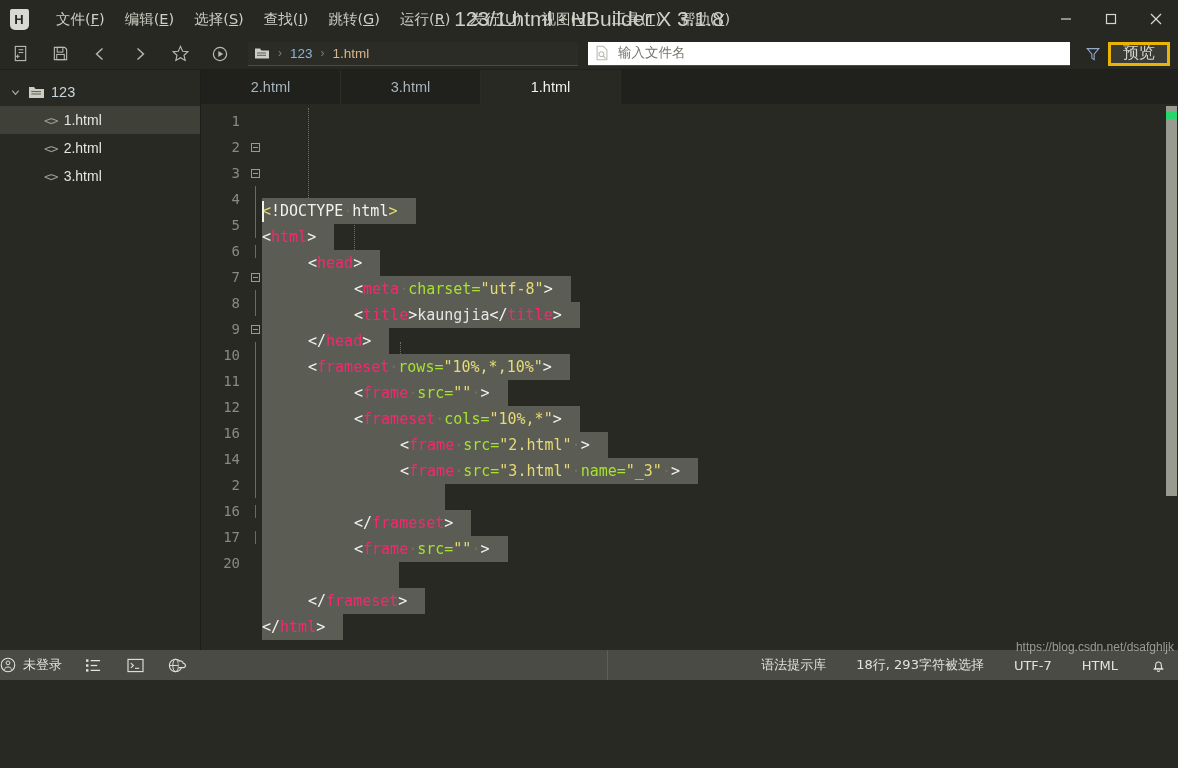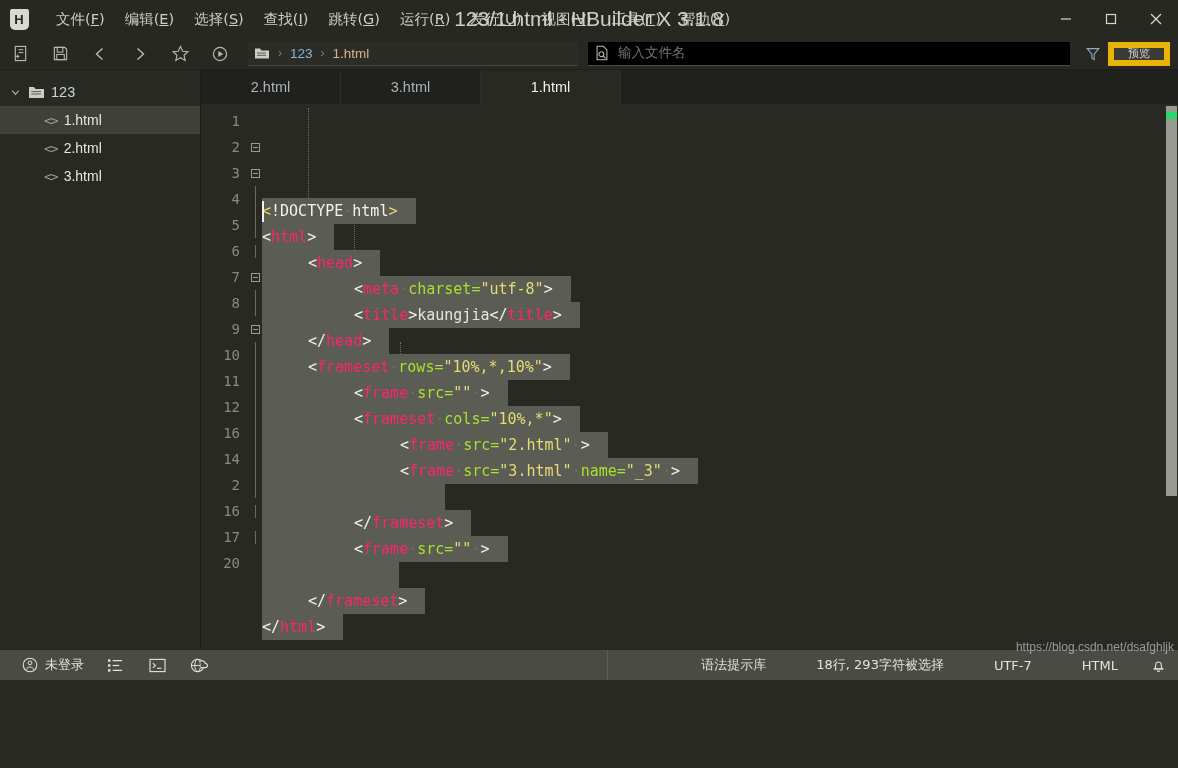--- a/index.html
+++ b/index.html
@@ -62,28 +62,28 @@
     background:#2b2c26; border-bottom:1px solid #4a4b44;
     width:330px; padding:0 6px; gap:4px;
   }
   .bc-sep{ color:#7b7c73; font-size:12px; padding:0 4px; }
   .bc-item{ font-size:13.5px; cursor:default; }
   .bc-item.blue{ color:#8ab4d8; }
   .bc-item.orange{ color:#d9b48a; }
 
   .filename-box{
     margin-left:10px; height:24px; flex:1; display:flex; align-items:center;
-    background:#000000; border-bottom:1px solid #4a4b44; padding:0 6px; gap:8px;
+    background:#ffffff; border-bottom:1px solid #4a4b44; padding:0 6px; gap:8px;
     margin-right:8px; min-width:0;
   }
   .filename-box .ph{ color:#74756c; font-size:13.5px; font-family:"DejaVu Sans",sans-serif; }
   .filter-icon{ width:30px; height:32px; display:flex; align-items:center; justify-content:center; color:#9aa9c4; }
   .preview-btn{
     margin-right:8px; height:24px; min-width:62px; padding:0 12px;
-    background:#3a3b35; border:6px solid #eab308; color:#d4d4cc; font-size:11px;
+    background:#3a3b35; border:3px solid #eab308; color:#d4d4cc; font-size:16px;
     display:flex; align-items:center; justify-content:center; cursor:default;
     font-family:"DejaVu Sans",sans-serif;
   }
 
   
   .body{ flex:1; display:flex; min-height:0; }
 
   .sidebar{
     width:201px; flex:0 0 201px; background:#282923; border-right:1px solid #1c1d18;
     padding-top:8px; overflow:hidden;
@@ -162,28 +162,28 @@
   .vthumb{
     position:absolute; right:1px; top:2px; width:11px; height:390px; background:#999a90; cursor:pointer;
   }
   .vmark{ position:absolute; right:1px; top:8px; width:11px; height:7px; background:#29d66b; }
 
   
   .statusbar{
     height:30px; flex:0 0 30px; background:#4a4b44; display:flex; align-items:center;
     position:relative; color:#e2e2dc; font-size:13px;
   }
-  .sb-left{ display:flex; align-items:center; gap:20px; padding-left:22px; }
+  .sb-left{ display:flex; align-items:center; gap:20px; }
   .sb-login{ display:flex; align-items:center; gap:7px; cursor:default; font-family:"DejaVu Sans",sans-serif; }
   .sb-ico{ width:22px; height:30px; display:flex; align-items:center; justify-content:center; color:#e2e2dc; cursor:default; }
   .sb-right{
     position:absolute; right:10px; top:0; height:30px; display:flex; align-items:center; gap:30px;
     font-family:"DejaVu Sans",sans-serif;
   }
-  .sb-right .it{ cursor:default; white-space:nowrap;margin-left:20px; }
+  .sb-right .it{ cursor:default; white-space:nowrap; }
   .bell{ width:20px; display:flex; align-items:center; justify-content:center; }
 
   .watermark{
     position:absolute; right:4px; top:-10px; color:rgba(240,240,240,0.55);
     font-size:12px; font-family:"Liberation Sans",sans-serif; pointer-events:none;
     white-space:nowrap;
   }
   .sb-sep{ position:absolute; left:607px; top:0; width:1px; height:30px; background:#5d5e56; }
 </style>
 </head>

